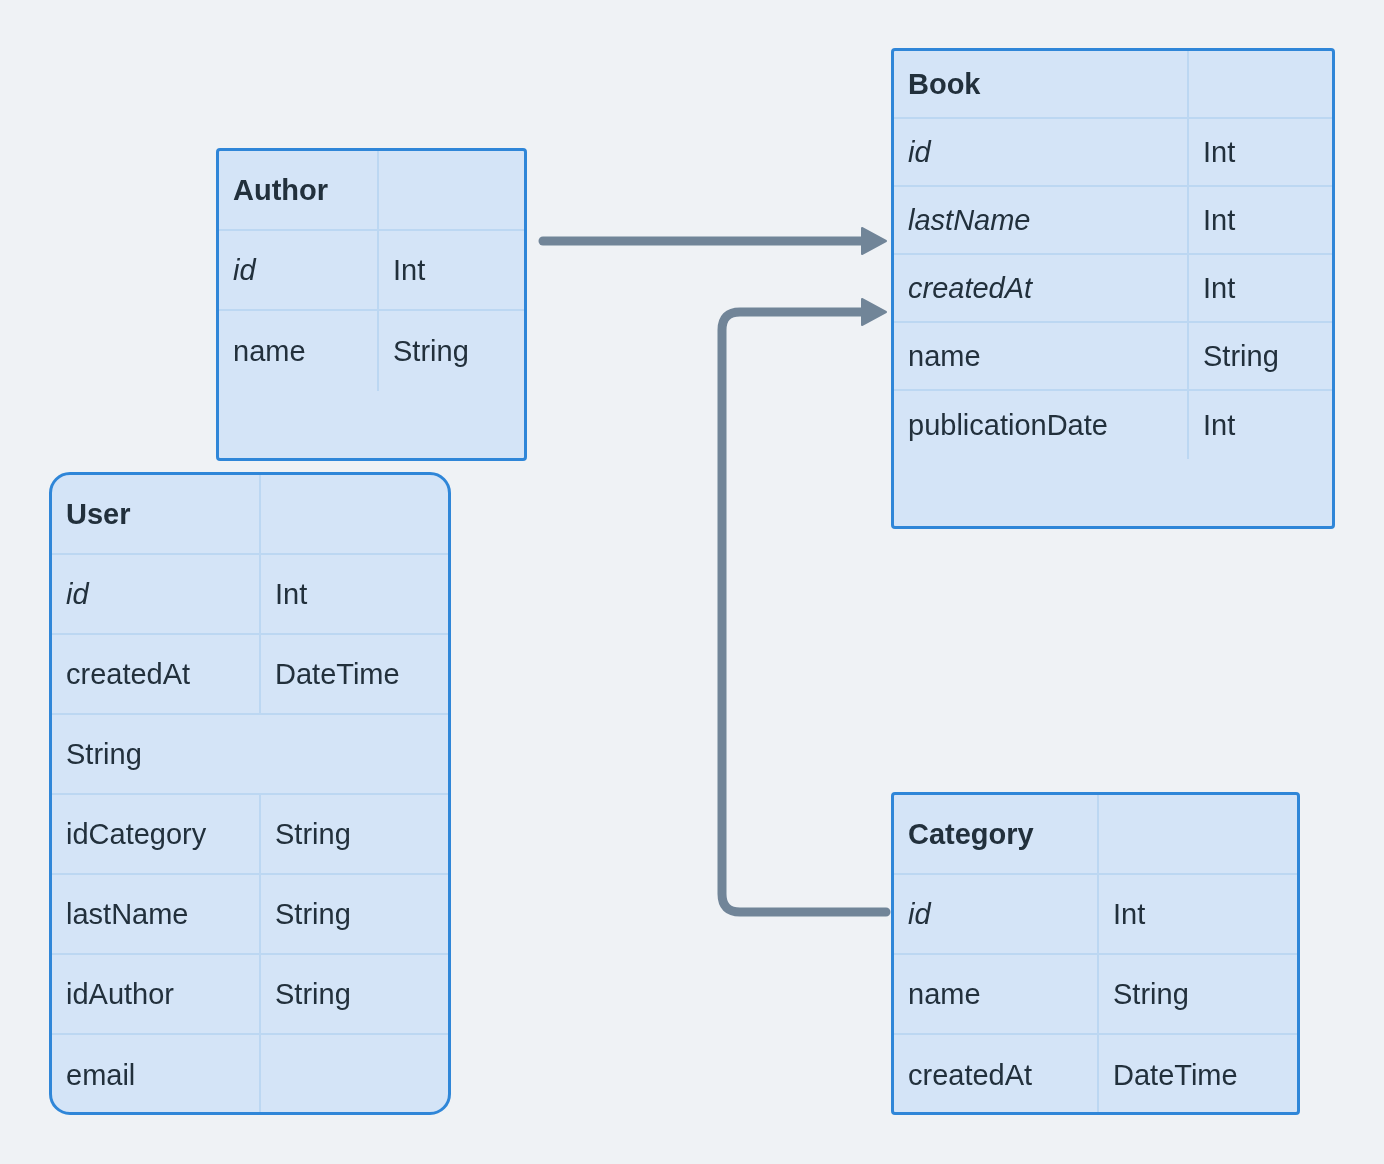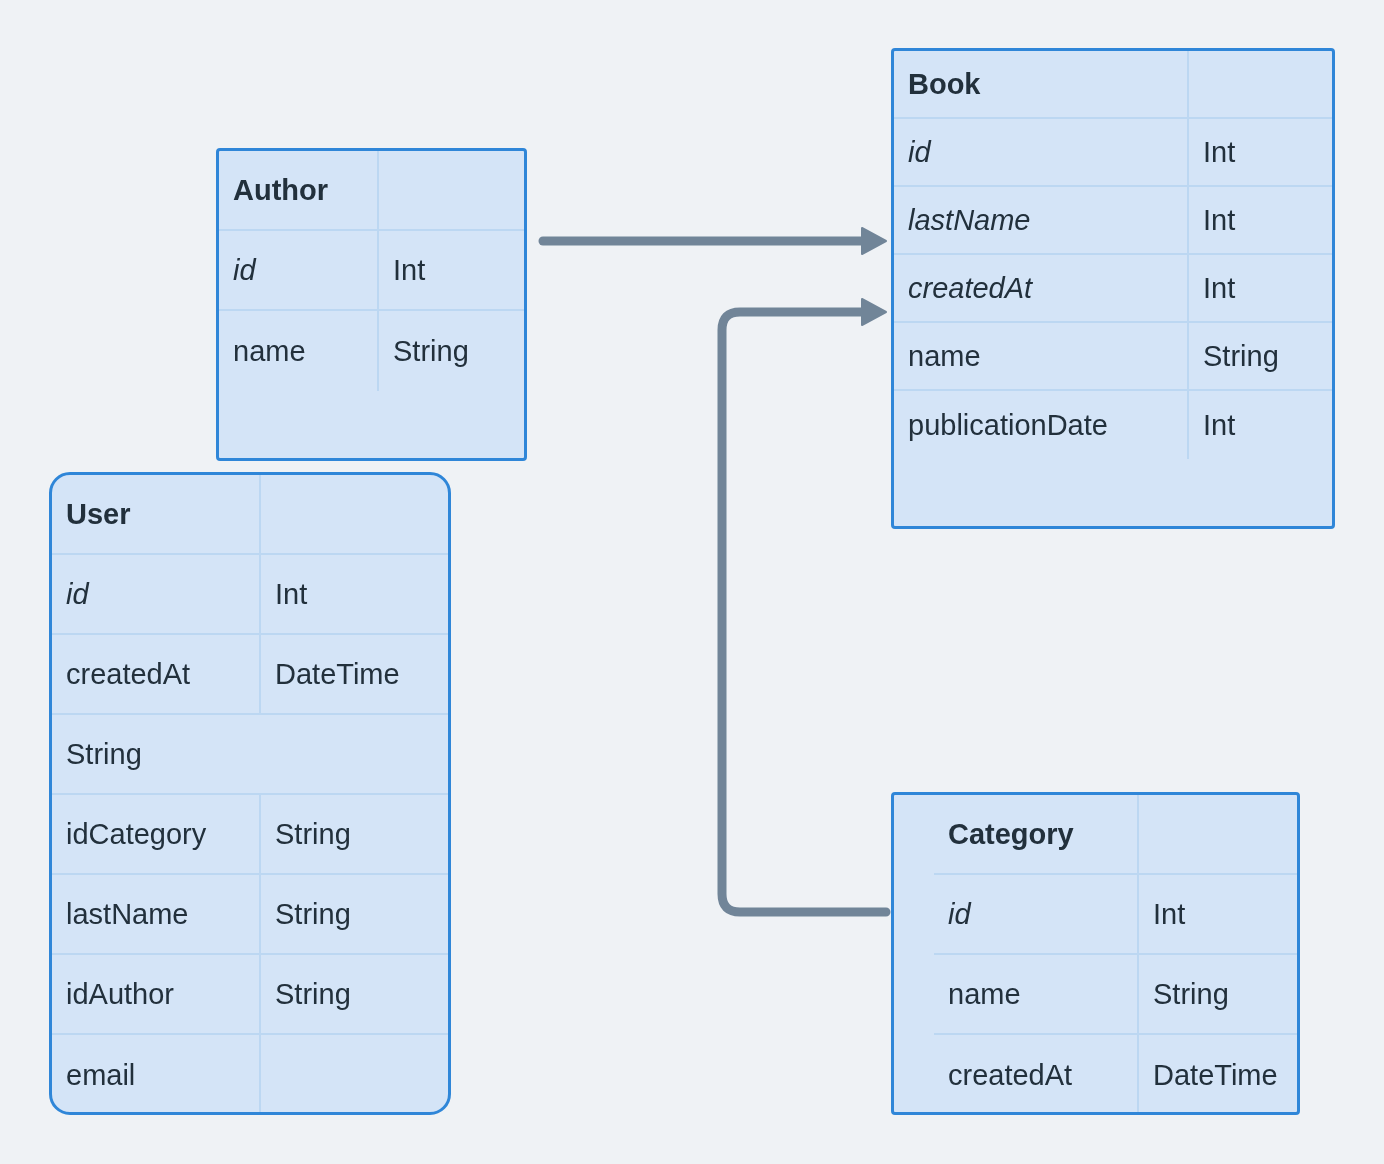--- a/index.html
+++ b/index.html
@@ -76,21 +76,21 @@
   #entity-author   .cell-name { width: 160px; }
 
   #entity-book     { left: 891px; top: 48px;   width: 444px; height: 481px; }
   #entity-book     .erow { height: 68px; }
   #entity-book     .cell-name { width: 295px; }
 
   #entity-user     { left: 49px;  top: 472px;  width: 402px; height: 643px; border-radius: 21px; }
   #entity-user     .erow { height: 80px; }
   #entity-user     .cell-name { width: 209px; }
 
-  #entity-category { left: 891px; top: 792px;  width: 409px; height: 323px; padding-left: 40px; }
+  #entity-category { left: 891px; top: 792px;  width: 409px; height: 323px; }
   #entity-category .erow { height: 80px; }
   #entity-category .cell-name { width: 205px; }
 </style>
 </head>
 <body>
 
 <div id="canvas">
 
   <svg id="edges" viewBox="0 0 1384 1164" width="1384" height="1164" xmlns="http://www.w3.org/2000/svg">
 

